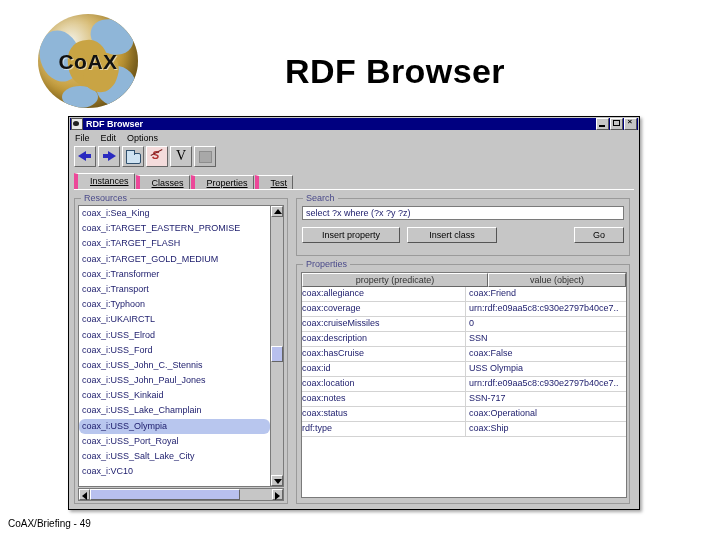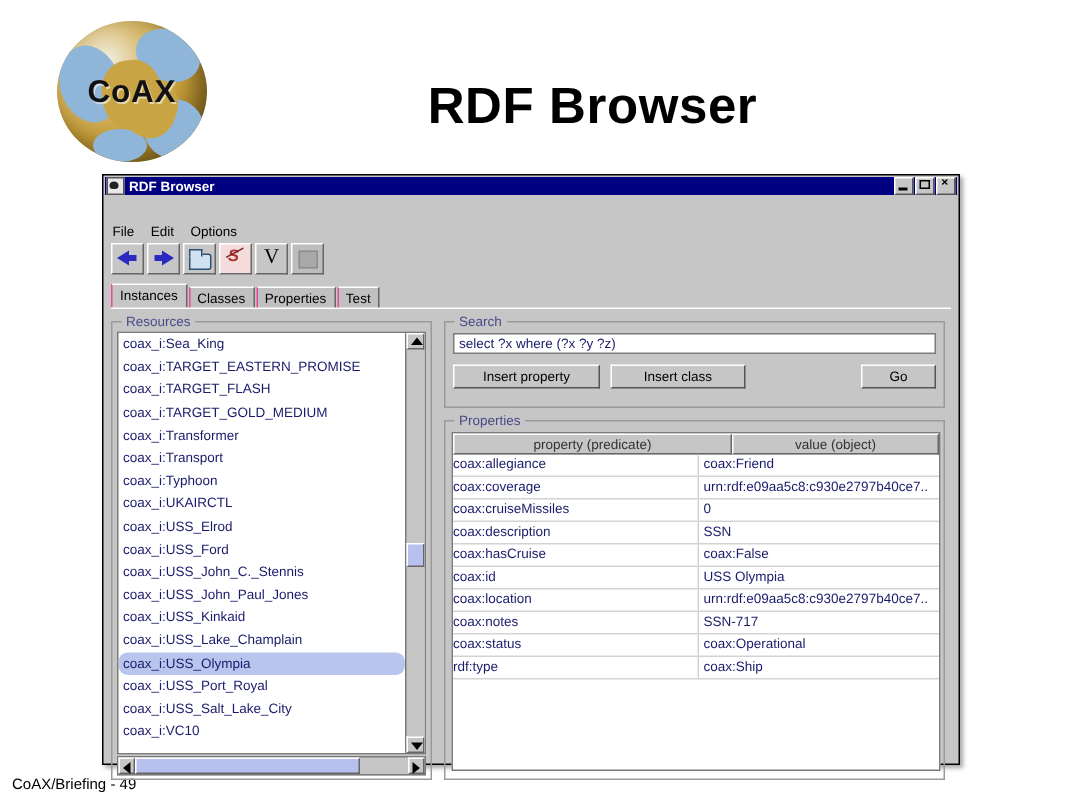--- a/index.html
+++ b/index.html
@@ -74,21 +74,21 @@
     border-right:1px solid #555;border-bottom:1px solid #555;
     position:relative;
   }
   .winbtn .g{position:absolute;color:#000;font-size:7px;line-height:8px;left:2px;top:0;}
   .winbtn.min .g:after{content:"";position:absolute;left:0;top:6px;width:6px;height:2px;background:#000;}
   .winbtn.max .g:after{content:"";position:absolute;left:0px;top:1px;width:7px;height:6px;border:1px solid #000;box-sizing:border-box;}
   .winbtn.close .g{left:2.5px;top:-1px;font-size:8px;font-weight:bold;}
   .menubar{
     display:flex;gap:11px;padding:2px 6px 1px 6px;font-size:9px;color:#000;
   }
-  .menubar span{cursor:default;margin-top:16px;}
+  .menubar span{cursor:default;}
   .toolbar{
     display:flex;gap:2px;padding:2px 4px 3px 5px;align-items:center;
   }
   .tbtn{
     width:20px;height:19px;background:#c6c6c6;
     border-top:1px solid #fff;border-left:1px solid #fff;
     border-right:1px solid #666;border-bottom:1px solid #666;
     position:relative;
   }
   .arrow-l:before,.arrow-r:before{
@@ -122,23 +122,23 @@
     font-family:"Liberation Serif", serif;line-height:16px;
   }
   .disk{background:#bdbdbd;}
   .disk:before{
     content:"";position:absolute;left:4px;top:4px;width:11px;height:10px;background:#a8a8a8;
     border:1px solid #8d8d8d;
   }
   
   .tabrow{display:flex;padding-left:5px;margin-top:3px;align-items:flex-end;}
   .tab{
-    font-size:9px;color:#000;padding:2px 5px 2px 5px;background:#c0c0c0;
-    border-top:1px solid #fff;border-left:1px solid #ec4899;border-right:1px solid #666;
-    margin-right:1px;position:relative;top:1px;
+    font-size:9px;color:#000;padding:2px 5px 2px 12px;background:#c0c0c0;
+    border-top:1px solid #fff;border-left:4px solid #ec4899;border-right:1px solid #666;
+    margin-right:1px;position:relative;top:1px;text-decoration:underline;
   }
   .tab.sel{background:#c6c6c6;font-weight:normal;top:0;padding-bottom:3px;border-top:1px solid #fff;}
   .tabbody{
     margin:0 5px 4px 5px;border-top:1px solid #fff;
     height:318px;position:relative;
   }
   
   .group{position:absolute;border:1px solid #9a9a9a;box-sizing:border-box;}
   .group>.glabel{
     position:absolute;left:6px;top:-6px;background:#c6c6c6;padding:0 3px;

